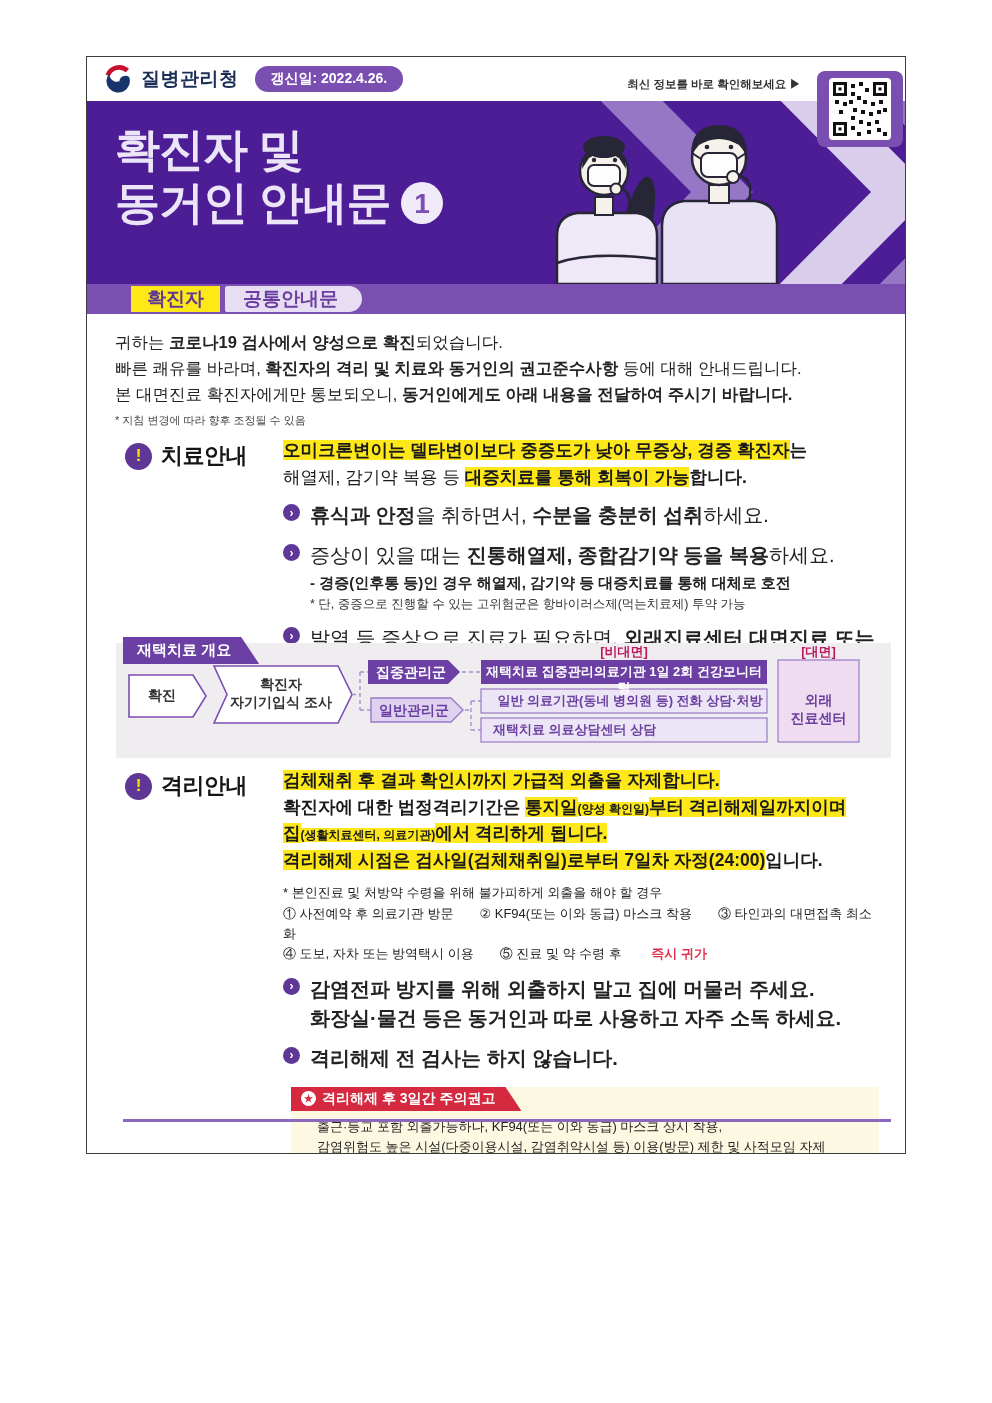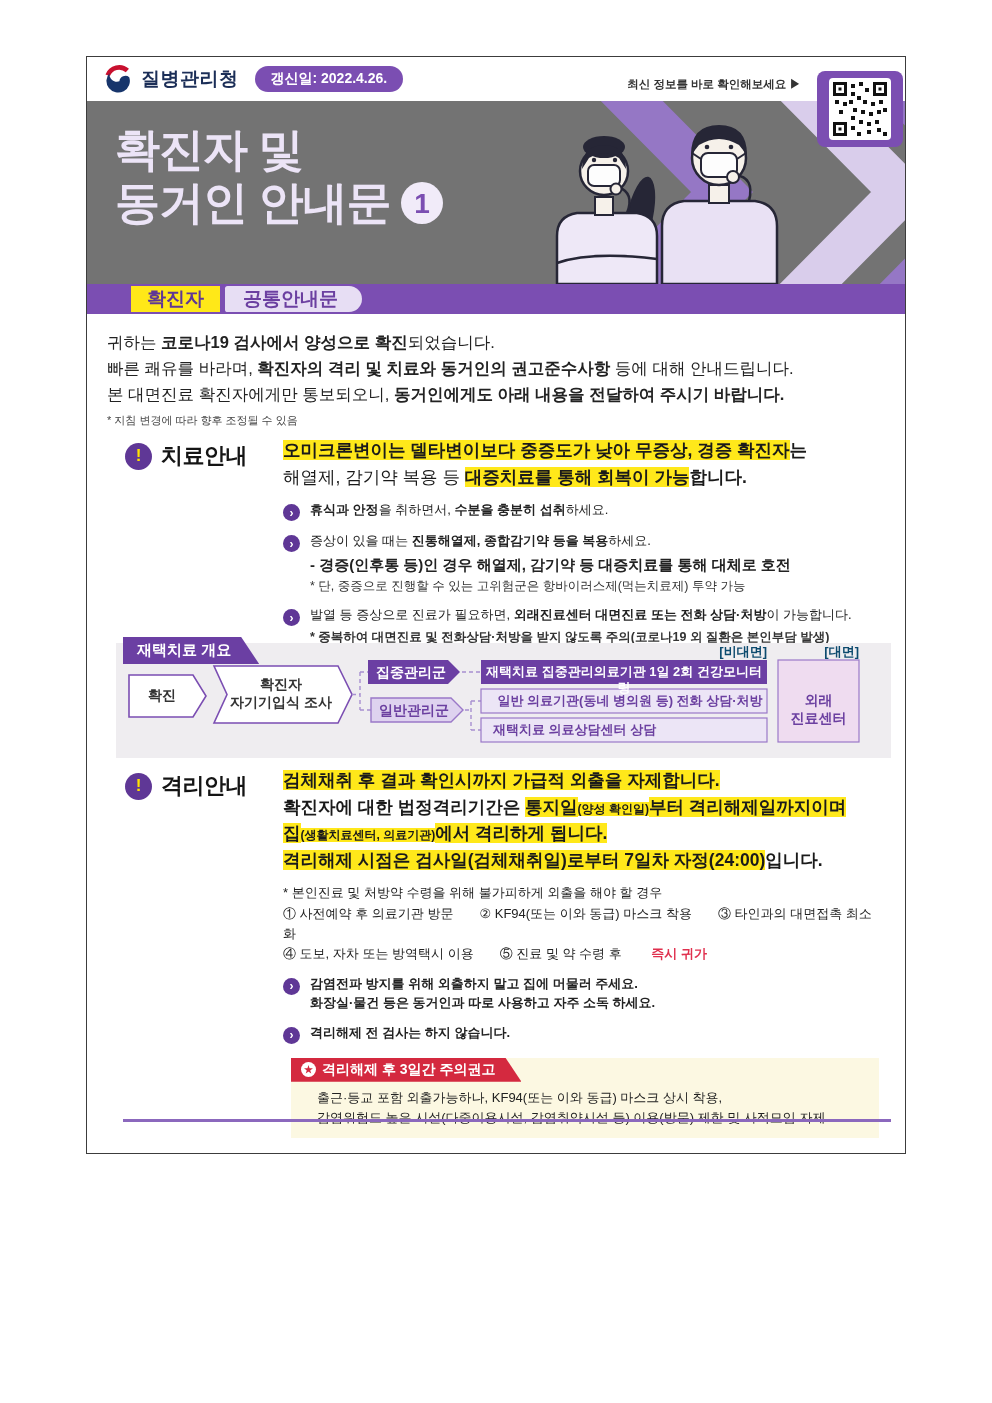--- a/index.html
+++ b/index.html
@@ -9,59 +9,59 @@
 
   
   .topbar { position:absolute; left:0; top:0; width:100%; height:44px; background:#fff; display:flex; align-items:center; padding-left:16px; z-index:4; }
   .agency-name { font-size:19px; font-weight:bold; color:#1b2e57; margin-left:8px; letter-spacing:0.5px; }
   .updated-pill { margin-left:16px; background:#7b4eb2; color:#fff; font-size:14px; font-weight:bold; padding:4px 16px; border-radius:15px; }
   .qr-hint { position:absolute; right:104px; top:20px; font-size:11.5px; font-weight:bold; color:#333; z-index:6; }
   .qr-patch { position:absolute; right:2px; top:14px; width:86px; height:76px; background:#7b4eb2; border-radius:8px; z-index:6; display:flex; align-items:center; justify-content:center; }
   .qr-box { width:62px; height:62px; background:#fff; border-radius:4px; display:flex; align-items:center; justify-content:center; }
 
   
-  .hero { position:absolute; left:0; top:44px; width:100%; height:183px; background:#737373; overflow:hidden; }
+  .hero { position:absolute; left:0; top:44px; width:100%; height:183px; background:#4c1d95; overflow:hidden; }
   .hero-art { position:absolute; left:0; top:0; }
   .hero-title { position:absolute; left:28px; top:22px; font-size:45px; line-height:1.18; font-weight:bold; color:#ece4f7; letter-spacing:-1px; z-index:2; }
   .circle-num { display:inline-flex; width:42px; height:42px; border-radius:50%; background:#f1ebf9; color:#7b4eb2; font-size:28px; font-weight:bold; align-items:center; justify-content:center; vertical-align:middle; margin-left:10px; margin-top:-6px; }
 
   
   .labelbar { position:absolute; left:0; top:227px; width:100%; height:30px; background:#7b4eb2; display:flex; align-items:center; padding-left:44px; z-index:3; }
   .tag-yellow { background:#ffe818; color:#5f3796; font-size:19px; font-weight:bold; height:26px; display:flex; align-items:center; padding:0 16px; }
   .tag-pill { background:#e7def4; color:#6b3fa0; font-size:19px; font-weight:bold; height:26px; display:flex; align-items:center; padding:0 24px 0 18px; margin-left:5px; border-radius:3px 15px 15px 3px; }
 
   
-  .intro { position:absolute; left:20px; top:272px; width:770px; font-size:16.5px; line-height:1.58; color:#222; }
+  .intro { position:absolute; left:28px; top:272px; width:770px; font-size:16.5px; line-height:1.58; color:#222; }
   .intro-note { font-size:11px; color:#444; margin-top:5px; }
 
   .b { font-weight:bold; }
   .hl { background:#ffe81a; }
   .small-in { font-size:12px; }
   .rednote { color:#e8356f; font-weight:bold; font-size:12.5px; }
 
   
   .sec-head { position:absolute; display:flex; align-items:center; gap:9px; }
   .alert-ic { width:27px; height:27px; border-radius:50%; background:#5f3796; color:#ffe100; font-size:17px; font-weight:bold; display:flex; align-items:center; justify-content:center; }
   .sec-title { font-size:22px; font-weight:bold; color:#141414; letter-spacing:-0.5px; }
 
   .sec-body { position:absolute; left:196px; width:608px; color:#222; }
   .lead { font-size:17.5px; font-weight:bold; line-height:1.52; color:#1a1a1a; }
   .bullet { display:flex; gap:10px; margin-top:11px; }
   .bicon { width:17px; height:17px; border-radius:50%; background:#5f3796; color:#fff; font-size:12px; font-weight:bold; display:flex; align-items:center; justify-content:center; flex:0 0 17px; margin-top:3px; }
-  .btext { font-size:13px; line-height:1.45; }
+  .btext { font-size:20px; line-height:1.45; }
   .subline { margin-left:27px; margin-top:4px; font-size:15px; font-weight:bold; color:#222; }
   .subnote { margin-left:27px; margin-top:3px; font-size:12.5px; color:#333; }
   .qnotes { margin-top:10px; font-size:13px; color:#222; line-height:1.55; }
   .qnotes .row span { margin-right:26px; }
   .redbold { color:#e0304e; font-weight:bold; }
 
   
   .diagram { position:absolute; left:29px; top:586px; width:775px; height:115px; background:#efedf0; }
   .diagram-tag { position:absolute; left:7px; top:-6px; background:#6b3fa3; color:#fff; font-size:15px; font-weight:bold; padding:4px 28px 4px 14px; clip-path:polygon(0 0, calc(100% - 18px) 0, 100% 100%, 0 100%); z-index:2; }
-  .dg-label { position:absolute; font-size:13px; font-weight:bold; color:#0c4a6e; text-align:right; }
+  .dg-label { position:absolute; font-size:13px; font-weight:bold; color:#be185d; text-align:center; }
   .dg-text { position:absolute; font-size:14px; font-weight:bold; color:#333; text-align:center; line-height:1.25; }
   .dg-white { color:#fff; }
   .dg-purple { color:#6b3fa0; }
   .dg-left { text-align:left; padding-left:12px; }
 
   
   .caution { margin-top:14px; margin-left:8px; width:588px; background:#fcf8e2; padding:30px 14px 10px 20px; position:relative; }
   .caution-ribbon { position:absolute; left:0; top:0; background:#d4293f; color:#fff; font-size:14px; font-weight:bold; padding:3px 26px 3px 10px; clip-path:polygon(0 0, calc(100% - 16px) 0, 100% 100%, 0 100%); display:flex; align-items:center; gap:6px; }
   .star-ic { width:15px; height:15px; border-radius:50%; background:#fff; color:#d4293f; font-size:10px; display:flex; align-items:center; justify-content:center; }
   .caution-body { font-size:13px; line-height:1.55; color:#222;margin-left:6px; }

